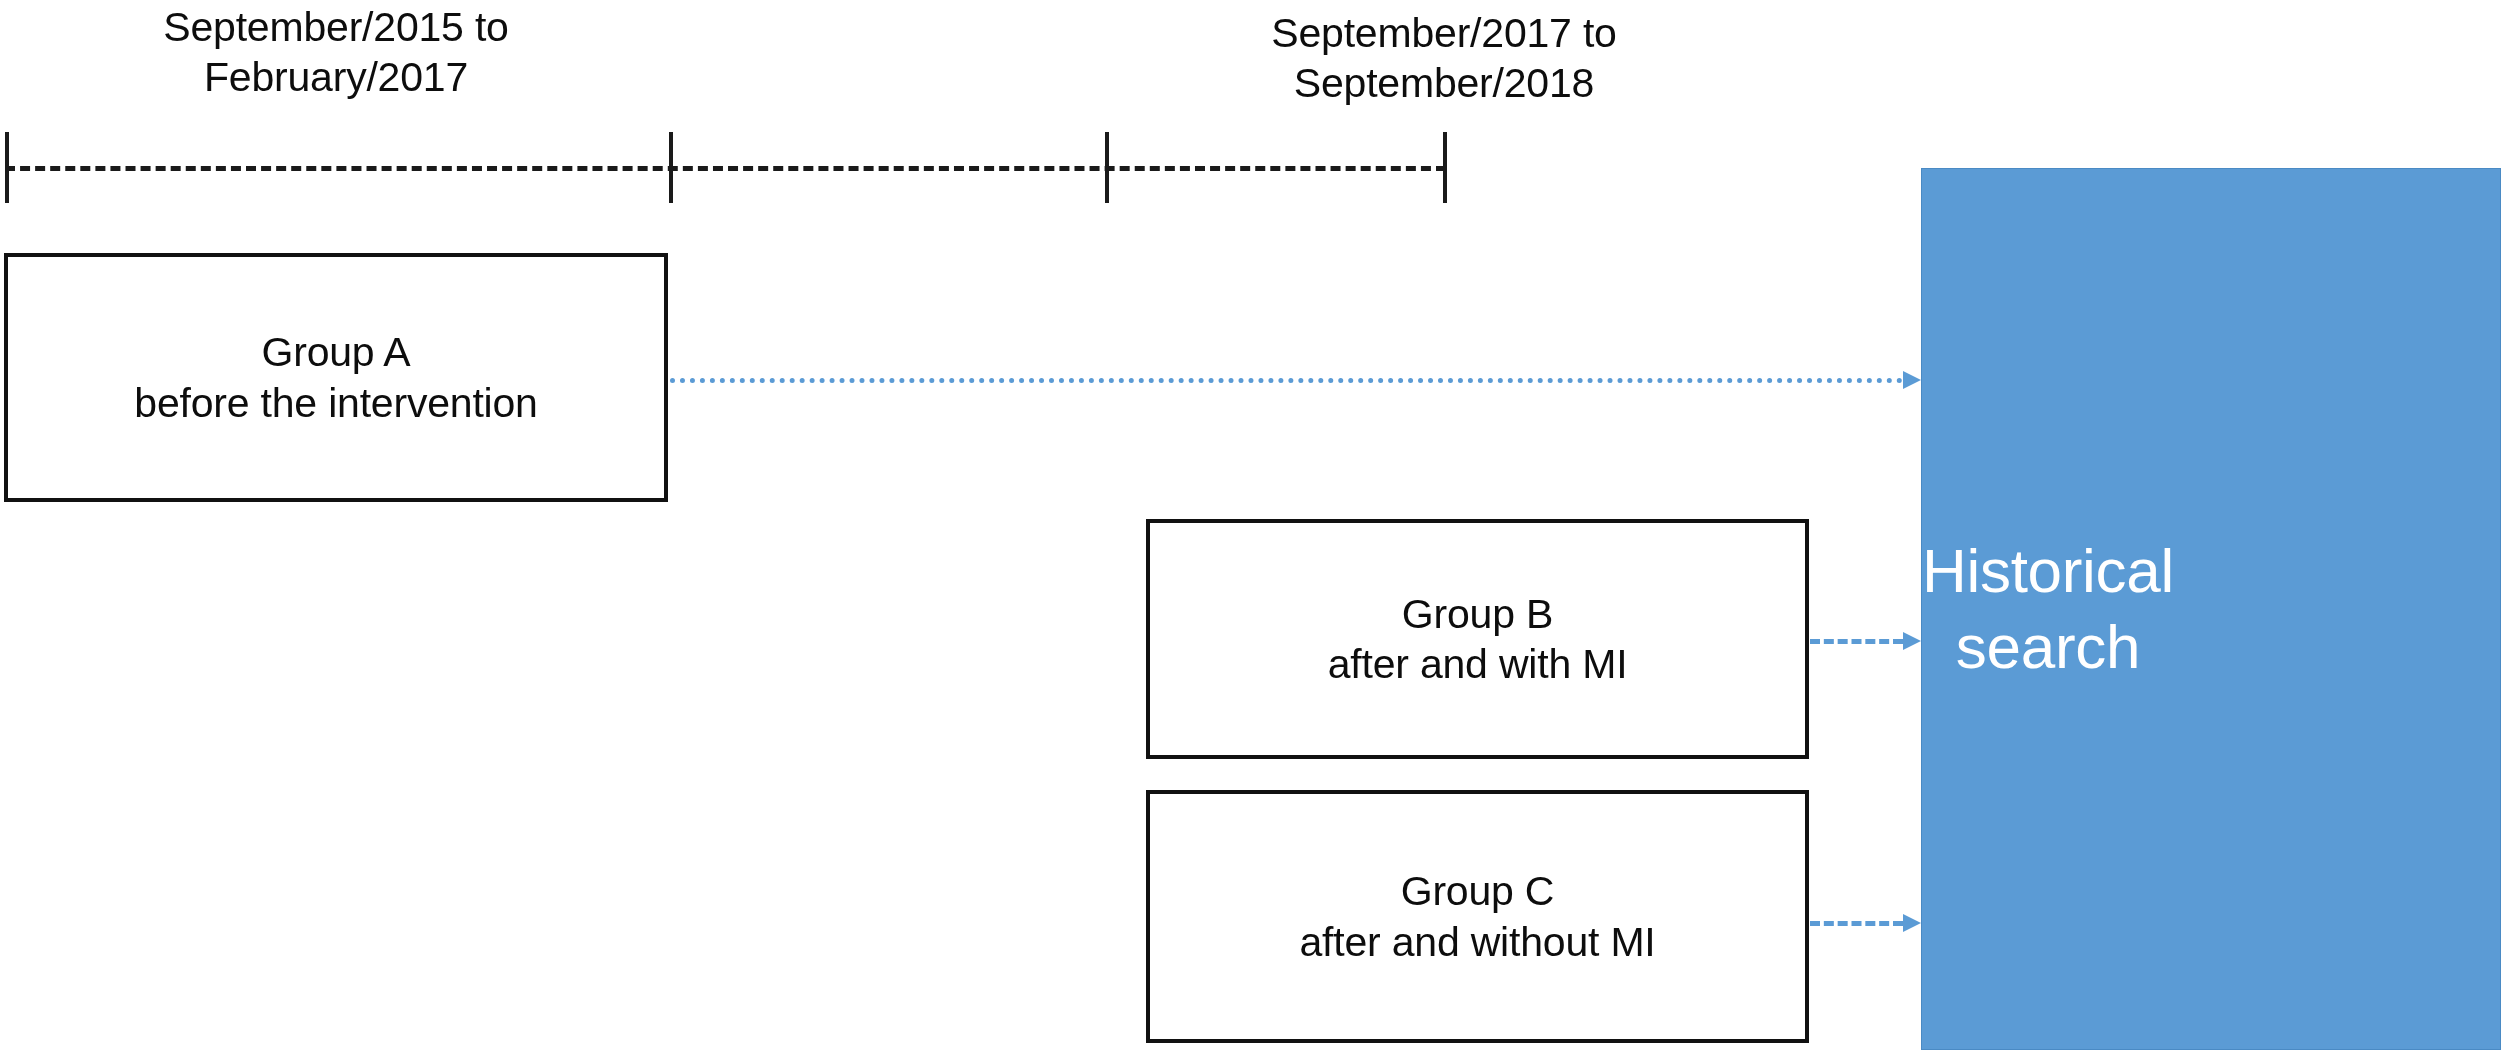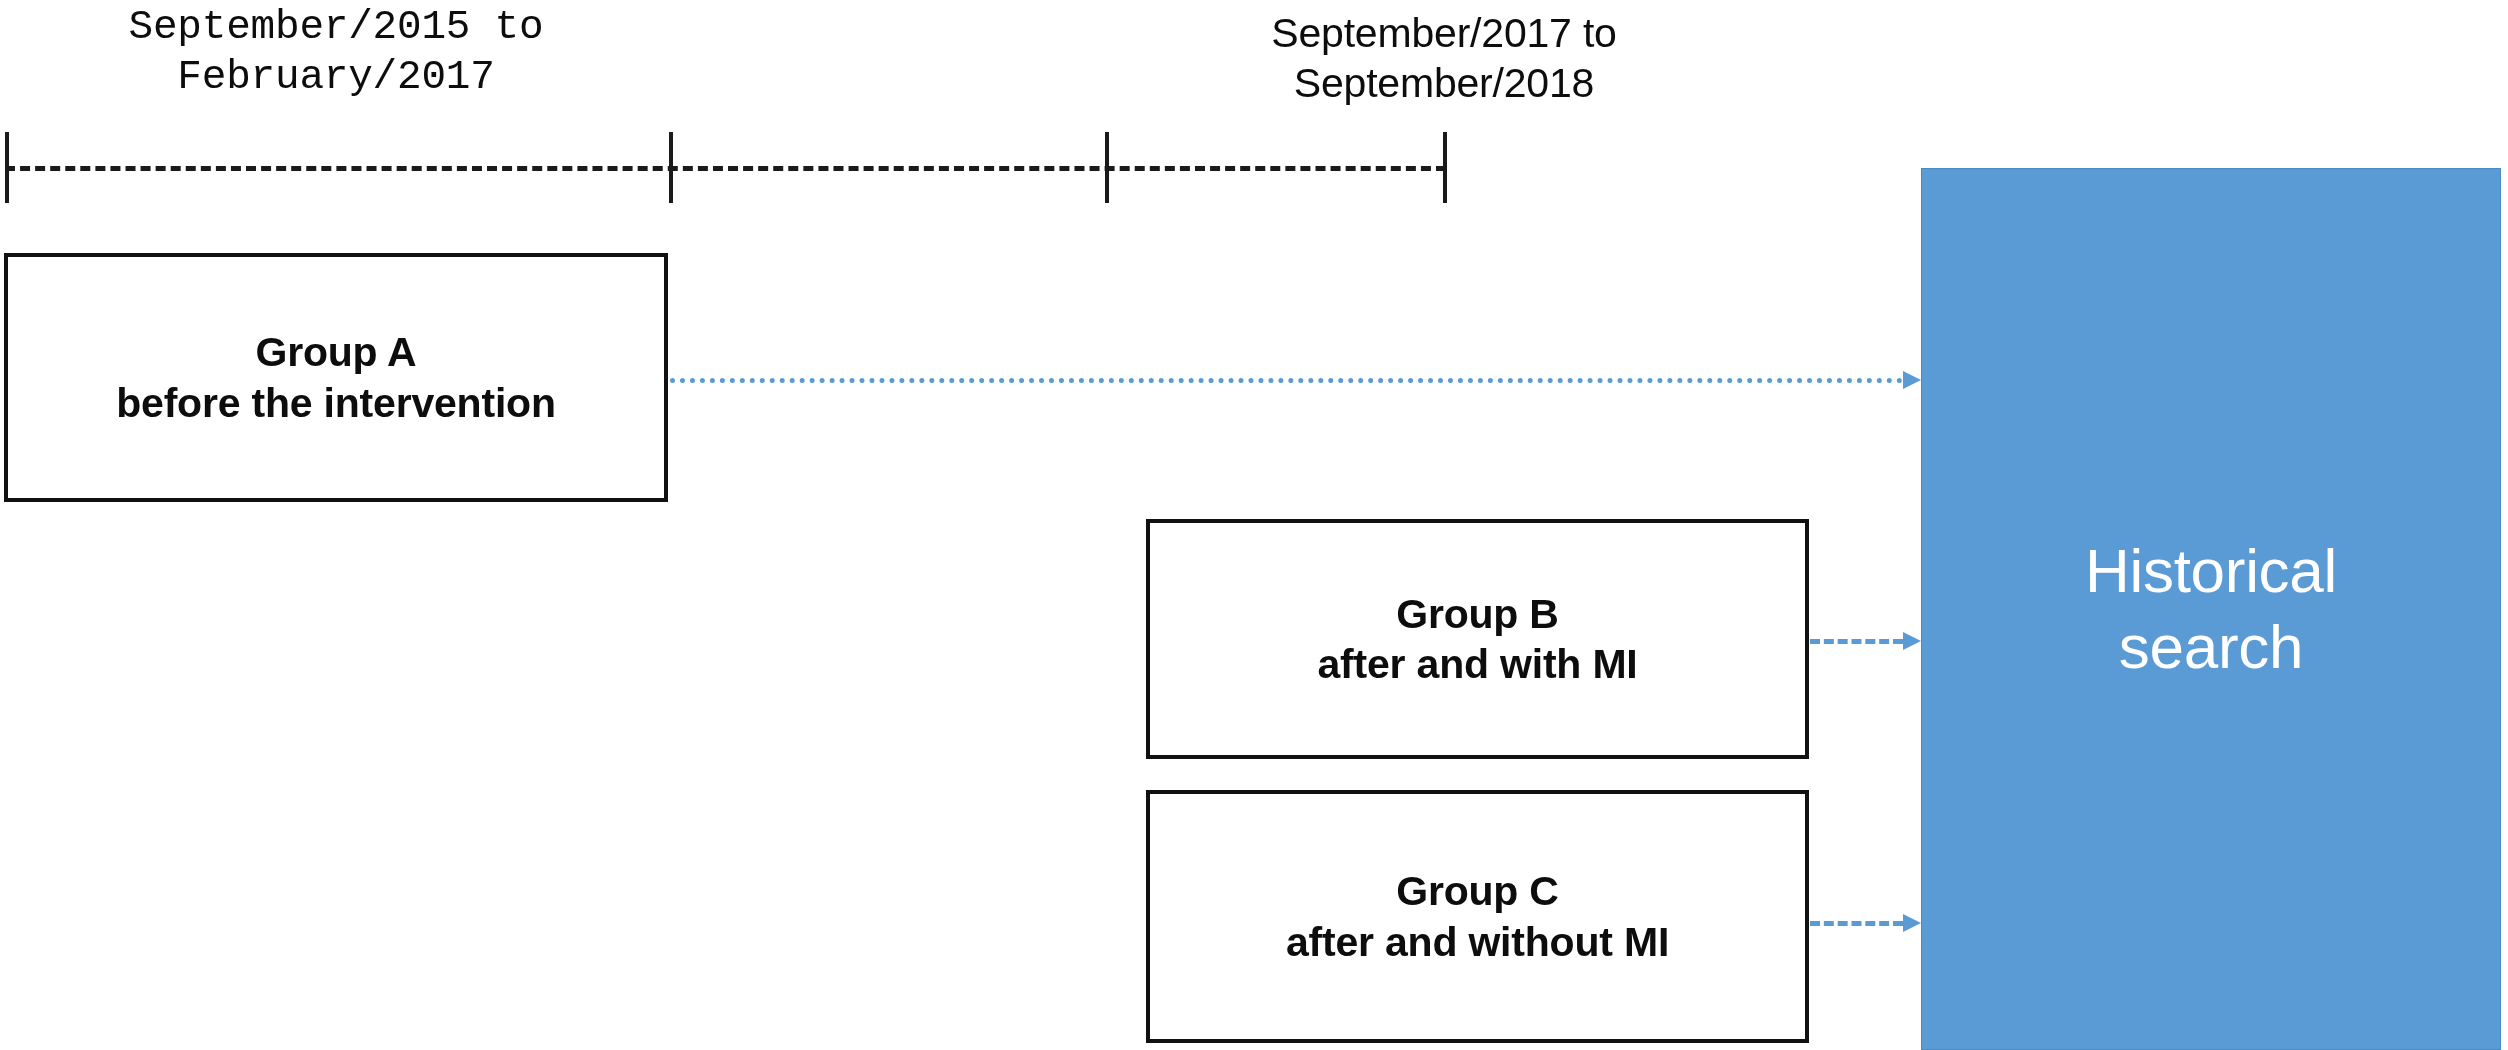--- a/index.html
+++ b/index.html
@@ -22,21 +22,21 @@
   
   .period-label {
     position: absolute;
     text-align: center;
     font-size: 41px;
     line-height: 1.22;
     color: #0d0d0d;
     white-space: pre-line;
     letter-spacing: -0.2px;
   }
-  #period-a-label { left: 2px;    top: 2px;  width: 668px; font-family: Liberation Mono, monospace; }
+  #period-a-label { left: 2px;    top: 2px;  width: 668px; }
   #period-b-label { left: 1108px; top: 8px;  width: 672px; }
 
   
   .timeline-rule {
     position: absolute;
     left: 5px;
     top: 166px;
     width: 1441px;
     height: 0;
     border-top: 5px dashed #1a1a1a;
@@ -63,39 +63,37 @@
     align-items: center;
     justify-content: center;
     text-align: center;
   }
   .group-box .group-text {
     font-size: 41px;
     line-height: 1.22;
     color: #0d0d0d;
     white-space: pre-line;
     letter-spacing: -0.2px;
-    font-weight: bold;
   }
   #group-a-box { left: 4px;    top: 253px; width: 664px; height: 249px; }
   #group-b-box { left: 1146px; top: 519px; width: 663px; height: 240px; }
   #group-c-box { left: 1146px; top: 790px; width: 663px; height: 253px; }
 
   
   #destination-box {
     position: absolute;
     left: 1921px;
     top: 168px;
     width: 580px;
     height: 882px;
     box-sizing: border-box;
     background: #5B9BD5;
     border: 1px solid #4a8ac4;
     display: flex;
     align-items: center;
-    justify-content: center;
     text-align: center;
   }
   #destination-box .dest-text {
     font-size: 62px;
     line-height: 1.22;
     color: #ffffff;
     white-space: pre-line;
     letter-spacing: -0.3px;
   }
 

